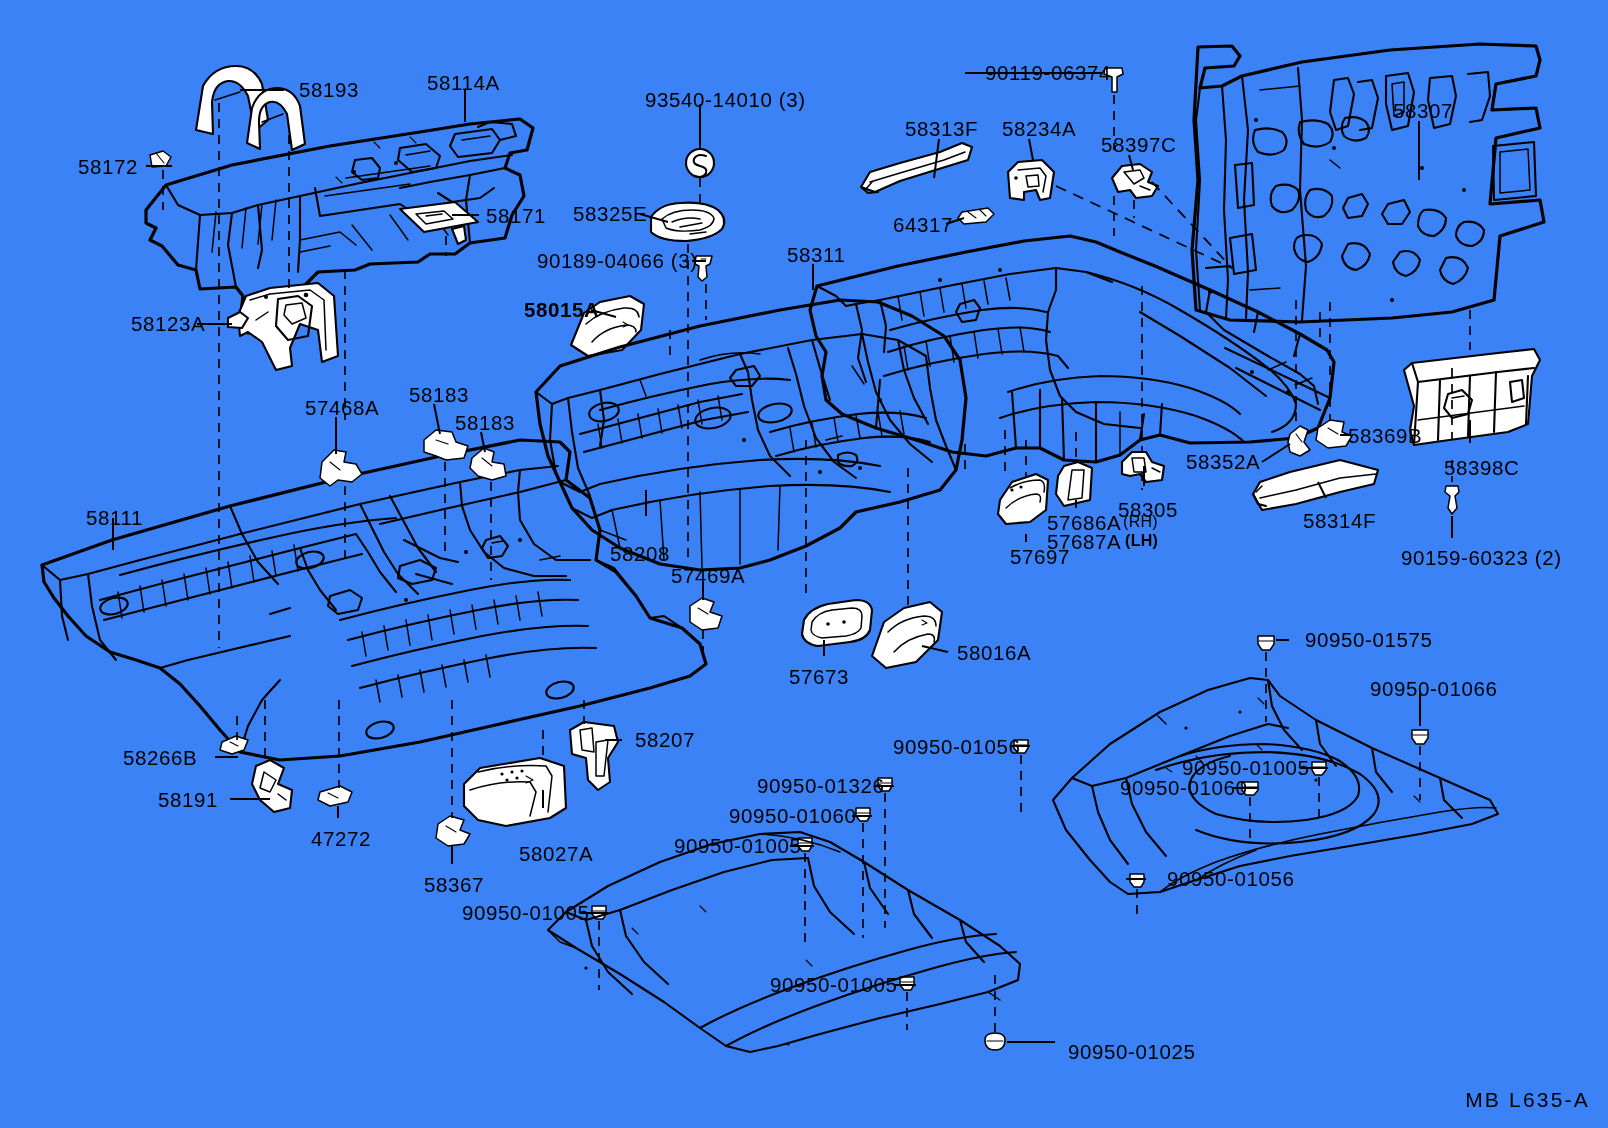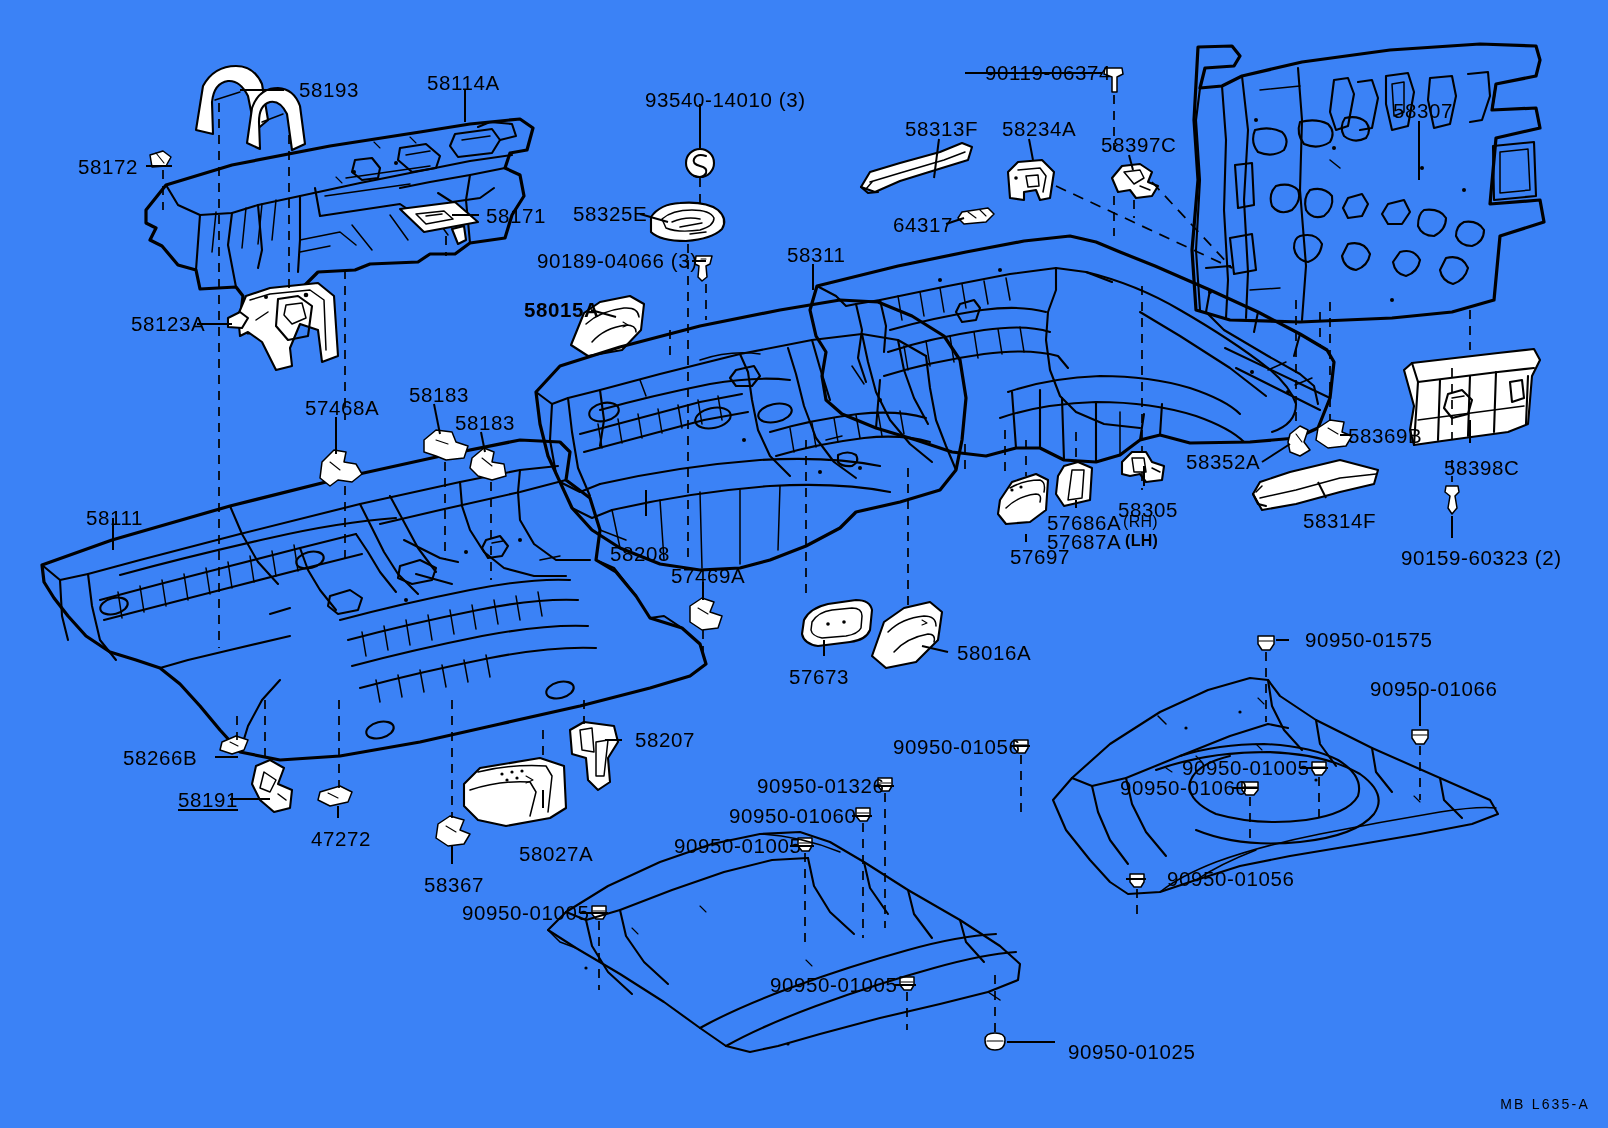--- a/index.html
+++ b/index.html
@@ -17,21 +17,21 @@
     font-size:20.5px;
     letter-spacing:0.6px;
     white-space:nowrap;
     font-family:"Liberation Sans","DejaVu Sans",sans-serif;
     line-height:1;
   }
   .lbl.small{font-size:16px;letter-spacing:0.3px;}
   #diagcode{
     position:absolute;
     right:18px;bottom:16px;
-    font-size:14px;
+    font-size:21px;
     letter-spacing:2.2px;
     color:#000;
     white-space:nowrap;
   }
 </style>
 </head>
 <body>
 
 <div id="sheet">
 
@@ -786,21 +786,21 @@
       <div class="lbl" style="left: 1305px; top: 630px;">90950-01575</div>
       <div class="lbl" style="left: 957px; top: 643px;">58016A</div>
       <div class="lbl" style="left: 1370px; top: 679px;">90950-01066</div>
       <div class="lbl" style="left: 789px; top: 667px;">57673</div>
       <div class="lbl" style="left: 635px; top: 730px;">58207</div>
       <div class="lbl" style="left: 893px; top: 737px;">90950-01056</div>
       <div class="lbl" style="left: 1182px; top: 758px;">90950-01005</div>
       <div class="lbl" style="left: 123px; top: 748px;">58266B</div>
       <div class="lbl" style="left: 757px; top: 776px;">90950-01326</div>
       <div class="lbl" style="left: 1120px; top: 778px;">90950-01060</div>
-      <div class="lbl" style="left: 178px; top: 790px; text-decoration: underline;">58191</div>
+      <div class="lbl" style="left: 158px; top: 790px;">58191</div>
       <div class="lbl" style="left: 729px; top: 806px;">90950-01060</div>
       <div class="lbl" style="left: 519px; top: 819px; margin-top: 25px;">58027A</div>
       <div class="lbl" style="left: 674px; top: 836px;">90950-01005</div>
       <div class="lbl" style="left: 311px; top: 829px;">47272</div>
       <div class="lbl" style="left: 1167px; top: 869px;">90950-01056</div>
       <div class="lbl" style="left: 424px; top: 875px;">58367</div>
       <div class="lbl" style="left: 462px; top: 903px;">90950-01005</div>
       <div class="lbl" style="left: 770px; top: 975px;">90950-01005</div>
       <div class="lbl" style="left: 1068px; top: 1042px;">90950-01025</div>
     </div>

